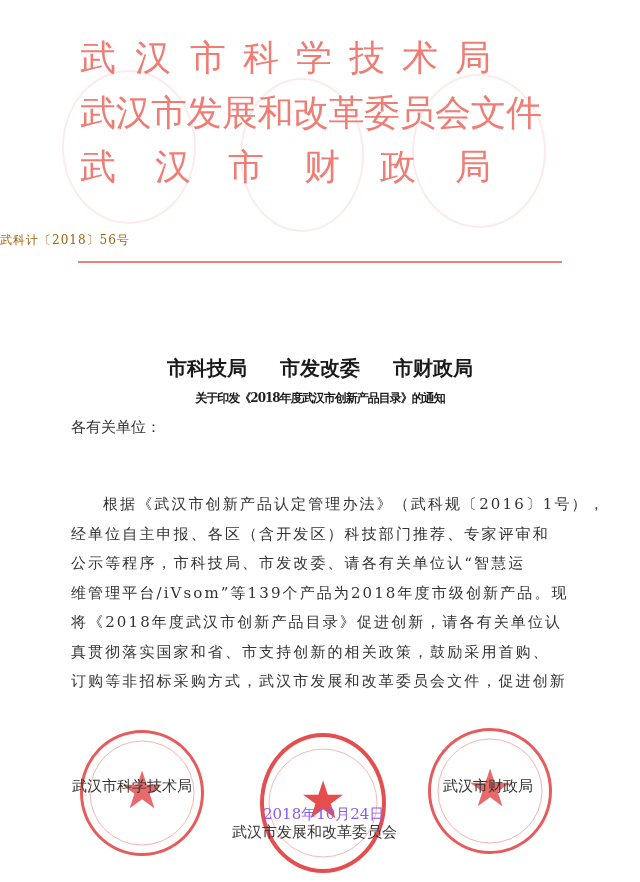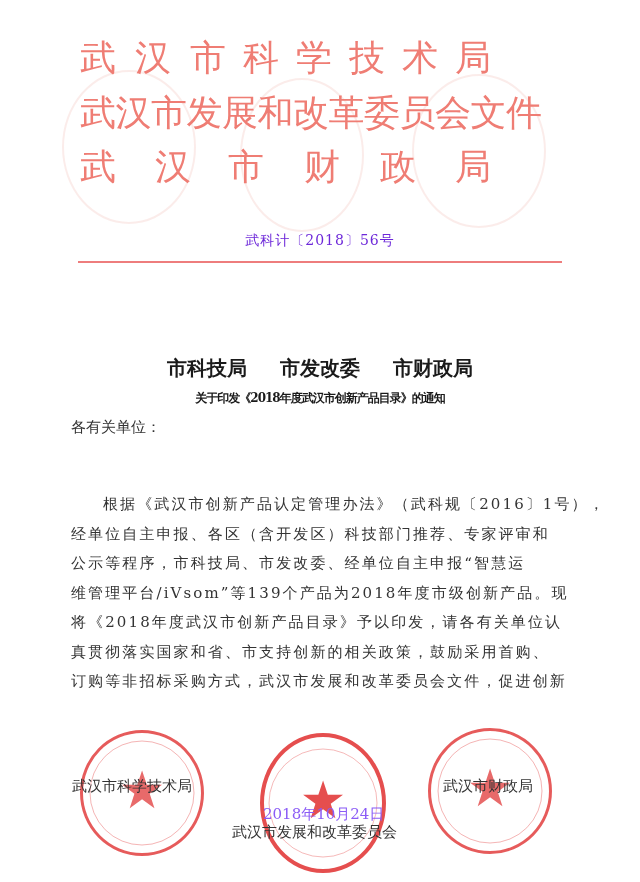--- a/index.html
+++ b/index.html
@@ -8,22 +8,22 @@
   .page { position: absolute; left: 0; top: 0; width: 640px; height: 882px; }
 
   
   .ghost-seal { position: absolute; border: 2px solid rgba(235,150,140,0.18); border-radius: 50%; }
 
   .header-line { position: absolute; left: 0; width: 640px; color: #ef7d74;
                  font-family: "DejaVu Serif", serif; font-size: 36px; line-height: 40px;
                  white-space: nowrap; }
   .header-line span { position: absolute; top: 0; }
 
-  .doc-number { position: absolute; left: 0; width: 640px; top: 232px; text-align: center;
-                font-size: 14px; color: #6d28d9; letter-spacing: 1px; }
+  .doc-number { position: absolute; left: 0; width: 640px; top: 232px; 
+                font-size: 12px; color: #a16207; letter-spacing: 1px; }
   .red-rule { position: absolute; left: 78px; width: 484px; top: 261px; height: 2px; background: #ee7d7d; }
 
   .title { position: absolute; left: 0; width: 640px; text-align: center; color: #1a1a1a;
            font-weight: bold; font-size: 20px; line-height: 28px; }
   .title1 { top: 354px; word-spacing: 0; }
   .title1 span { display: inline-block; margin: 0 13px; }
   .title2 { top: 384px; font-size: 12px; letter-spacing: -1px; }
 
   .salutation { position: absolute; left: 71px; top: 418px; font-size: 15px; color: #333; }
 
@@ -80,23 +80,23 @@
     <span>市发改委</span>
     <span>市财政局</span>
   </div>
   <div class="title title2">关于印发《2018年度武汉市创新产品目录》的通知</div>
 
   <div class="salutation">各有关单位：</div>
 
   <div class="body-text">
     <span class="ln first">根据《武汉市创新产品认定管理办法》（武科规〔2016〕1号），</span>
     <span class="ln">经单位自主申报、各区（含开发区）科技部门推荐、专家评审和</span>
-    <span class="ln">公示等程序，市科技局、市发改委、经单位自主申报“智慧运</span>
+    <span class="ln">公示等程序，市科技局、市发改委、请各有关单位认“智慧运</span>
     <span class="ln">维管理平台/iVsom”等139个产品为2018年度市级创新产品。现</span>
-    <span class="ln">将《2018年度武汉市创新产品目录》予以印发，请各有关单位认</span>
+    <span class="ln">将《2018年度武汉市创新产品目录》促进创新，请各有关单位认</span>
     <span class="ln">真贯彻落实国家和省、市支持创新的相关政策，鼓励采用首购、</span>
     <span class="ln">订购等非招标采购方式，武汉市发展和改革委员会文件，促进创新</span>
   </div>
 
   <div class="seal" style="left:80px;top:730px;width:118px;height:120px;">
     <svg class="arc" viewBox="0 0 118 120">
       <circle cx="59" cy="60" r="52" fill="none" stroke="#e85a5a" stroke-width="1" opacity="0.5"></circle>
     </svg>
     <div class="star">★</div>
   </div>

